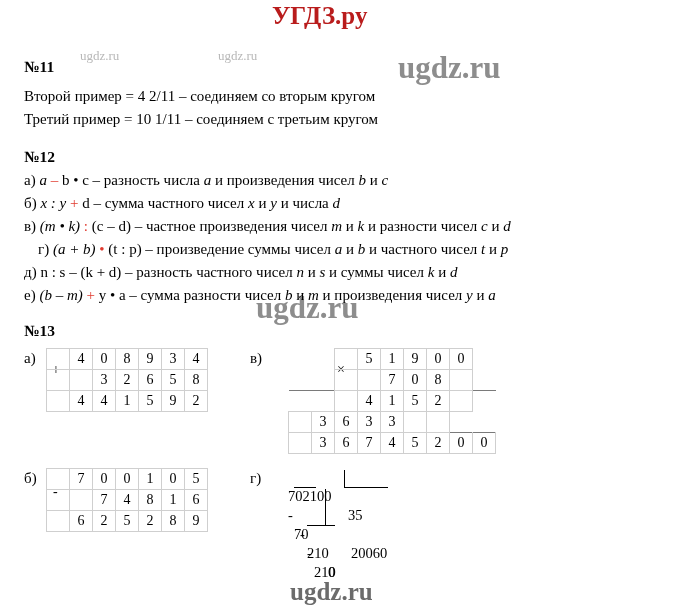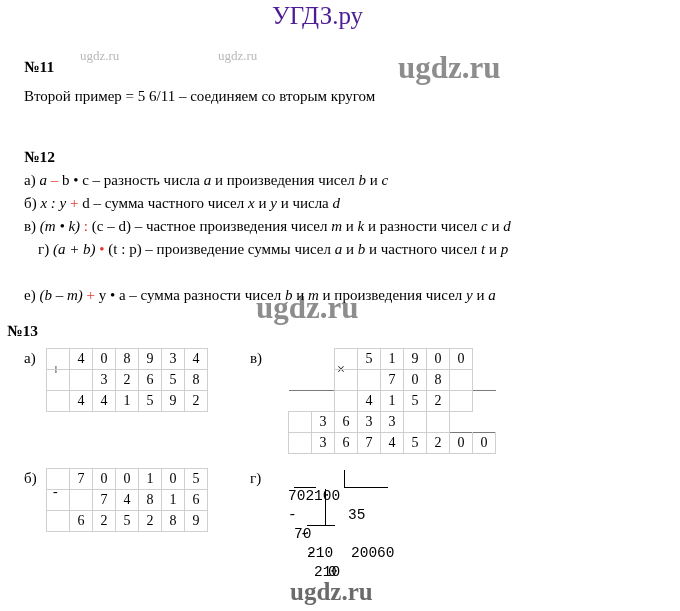--- a/index.html
+++ b/index.html
@@ -26,22 +26,22 @@
     position: absolute;
     color: #9a9a9a;
     font-family: "Liberation Serif", serif;
     pointer-events: none;
     user-select: none;
   }
   .wm-top {
     top: 2px;
     left: 272px;
     font-size: 25px;
-    font-weight: normal;
-    color: #4c1d95;
+    font-weight: bold;
+    color: #b91c1c;
     letter-spacing: 0px;
   }
   .wm-small-1 {
     top: 48px;
     left: 80px;
     font-size: 13px;
     color: #b8b8b8;
   }
   .wm-small-2 {
     top: 48px;
@@ -114,21 +114,21 @@
   .lbl {
     position: absolute;
     font-size: 15px;
     font-family: "Liberation Serif", serif;
   }
 
   
   .division {
     position: absolute;
     font-size: 14.5px;
-    font-family: Liberation Mono, monospace;
+    font-family: Liberation Serif, serif;
     line-height: 19px;
     text-align: center;
   }
   .division .row { position: relative; height: 19px; white-space: pre; }
   .dvd { position: absolute; }
   .vbar {
     position: absolute;
     border-left: 1px solid #000;
   }
   .hbar {
@@ -142,21 +142,22 @@
 <div class="page">
 
   <div class="wm wm-top">УГДЗ.ру</div>
   <div class="wm wm-small-1">ugdz.ru</div>
   <div class="wm wm-small-2">ugdz.ru</div>
   <div class="wm wm-big-1">ugdz.ru</div>
   <div class="wm wm-big-2">ugdz.ru</div>
   <div class="wm wm-bot">ugdz.ru</div>
 
   <div class="task-num" style="top:45px; left:24px;margin-top:13px;">№11</div>
-  <div class="line" style="top:88px; left:24px;">Второй пример = 5 6/11 – соединяем со вторым кругом</div>
+  <div class="line" style="top:88px; left:24px;">Второй пример = 4 2/11 – соединяем со вторым кругом</div>
+  <div class="line" style="top:111px; left:24px;">Третий пример = 10 1/11 – соединяем с третьим кругом</div>
 
   <div class="task-num" style="top:148px; left:24px;">№12</div>
 
   <div class="line" style="top:195px; left:24px;">
     <span>б)</span>
     <span> </span><span class="it">x : y</span>
     <span> </span><span class="red">+</span>
     <span> d – сумма частного чисел </span>
     <span class="it">x</span>
     <span> и </span>
@@ -198,36 +199,47 @@
     <span> (t : p) – произведение суммы чисел </span>
     <span class="it">a</span>
     <span> и </span>
     <span class="it">b</span>
     <span> и частного чисел </span>
     <span class="it">t</span>
     <span> и </span>
     <span class="it">p</span>
   </div>
 
+  <div class="line" style="top:264px; left:24px;">
+    <span>д)</span>
+    <span> </span><span>n : s – (k + d) – разность частного чисел </span>
+    <span class="it">n</span>
+    <span> и </span>
+    <span class="it">s</span>
+    <span> и суммы чисел </span>
+    <span class="it">k</span>
+    <span> и </span>
+    <span class="it">d</span>
+  </div>
 
   <div class="line" style="top:287px; left:24px;">
     <span>е)</span>
     <span> </span><span class="it">(b – m)</span>
     <span> </span><span class="red">+</span>
     <span> y • a – сумма разности чисел </span>
     <span class="it">b</span>
     <span> и </span>
     <span class="it">m</span>
     <span> и произведения чисел </span>
     <span class="it">y</span>
     <span> и </span>
     <span class="it">a</span>
   </div>
 
-  <div class="task-num" style="top:322px; left:7px;text-align:center;">№13</div>
+  <div class="task-num" style="top:322px; left:24px;text-align:center;">№13</div>
 
   <div class="lbl" style="top:350px; left:24px;">а)</div>
   <div class="op-sign" style="top:362px; left:52px;">+</div>
   <table class="grid" style="top:348px; left:46px;">
     <tbody>
         <tr>
       <td class="blank"></td>
       <td>4</td>
       <td>0</td>
       <td>8</td>

